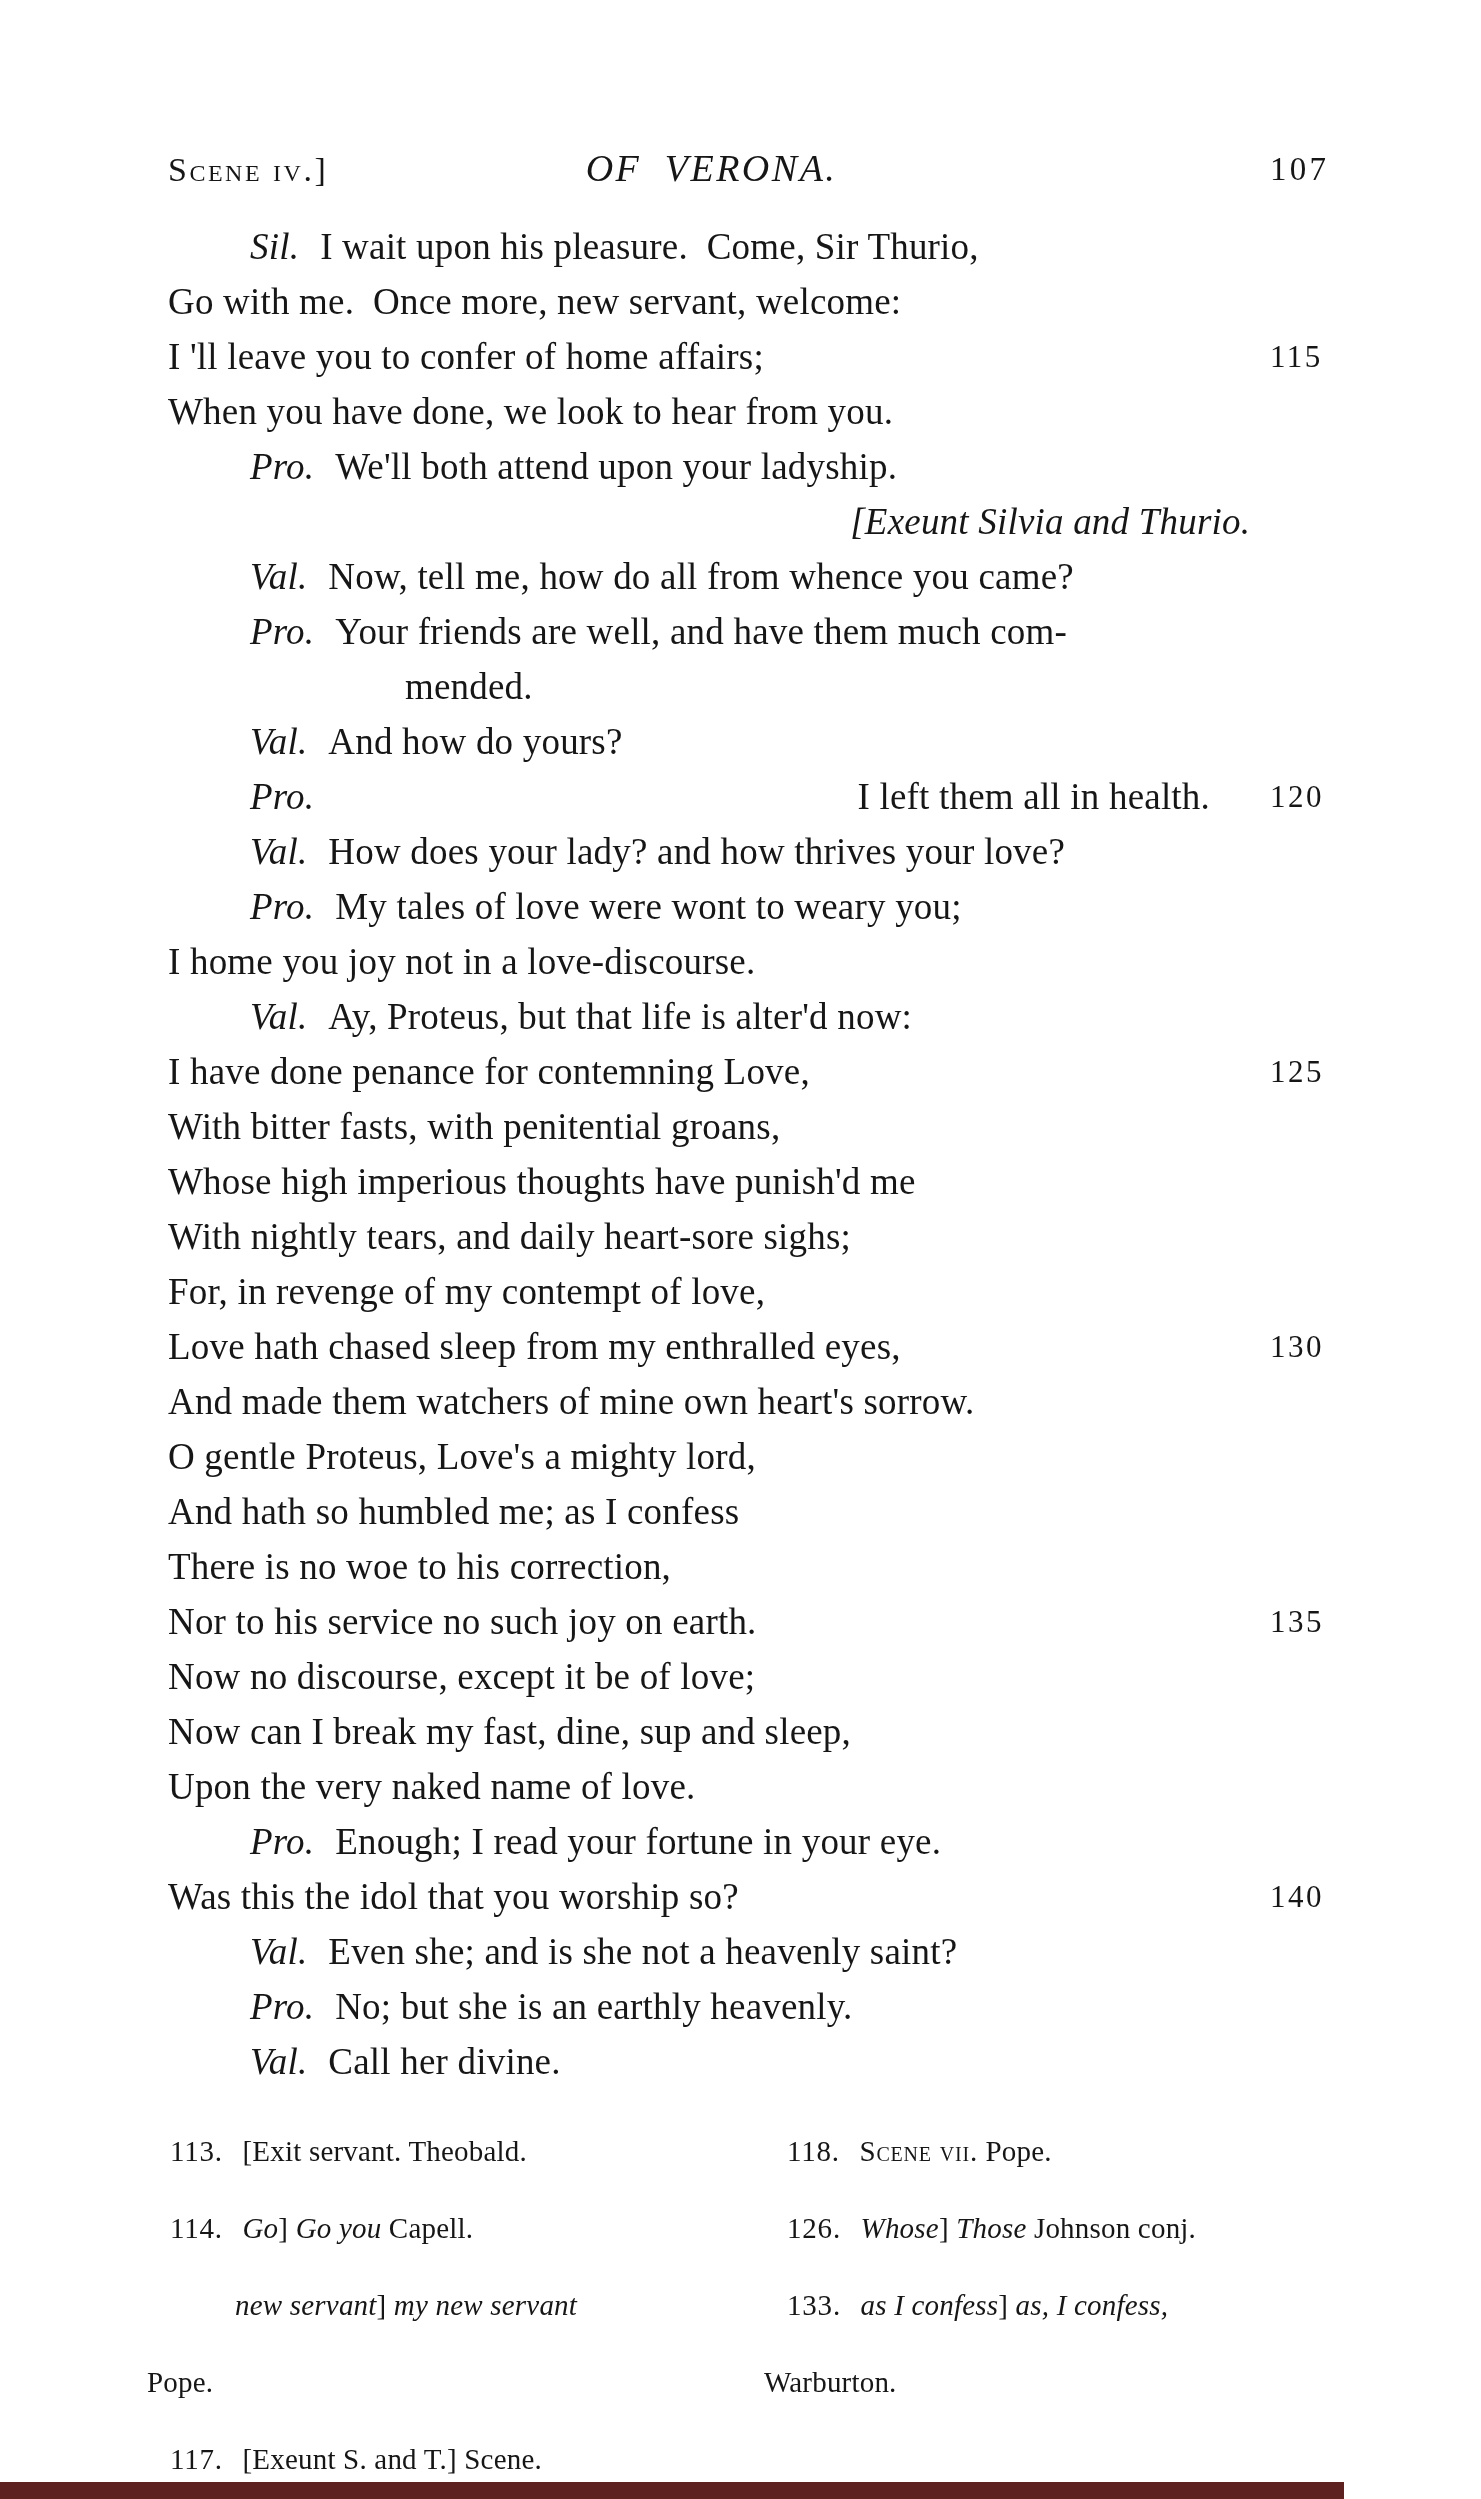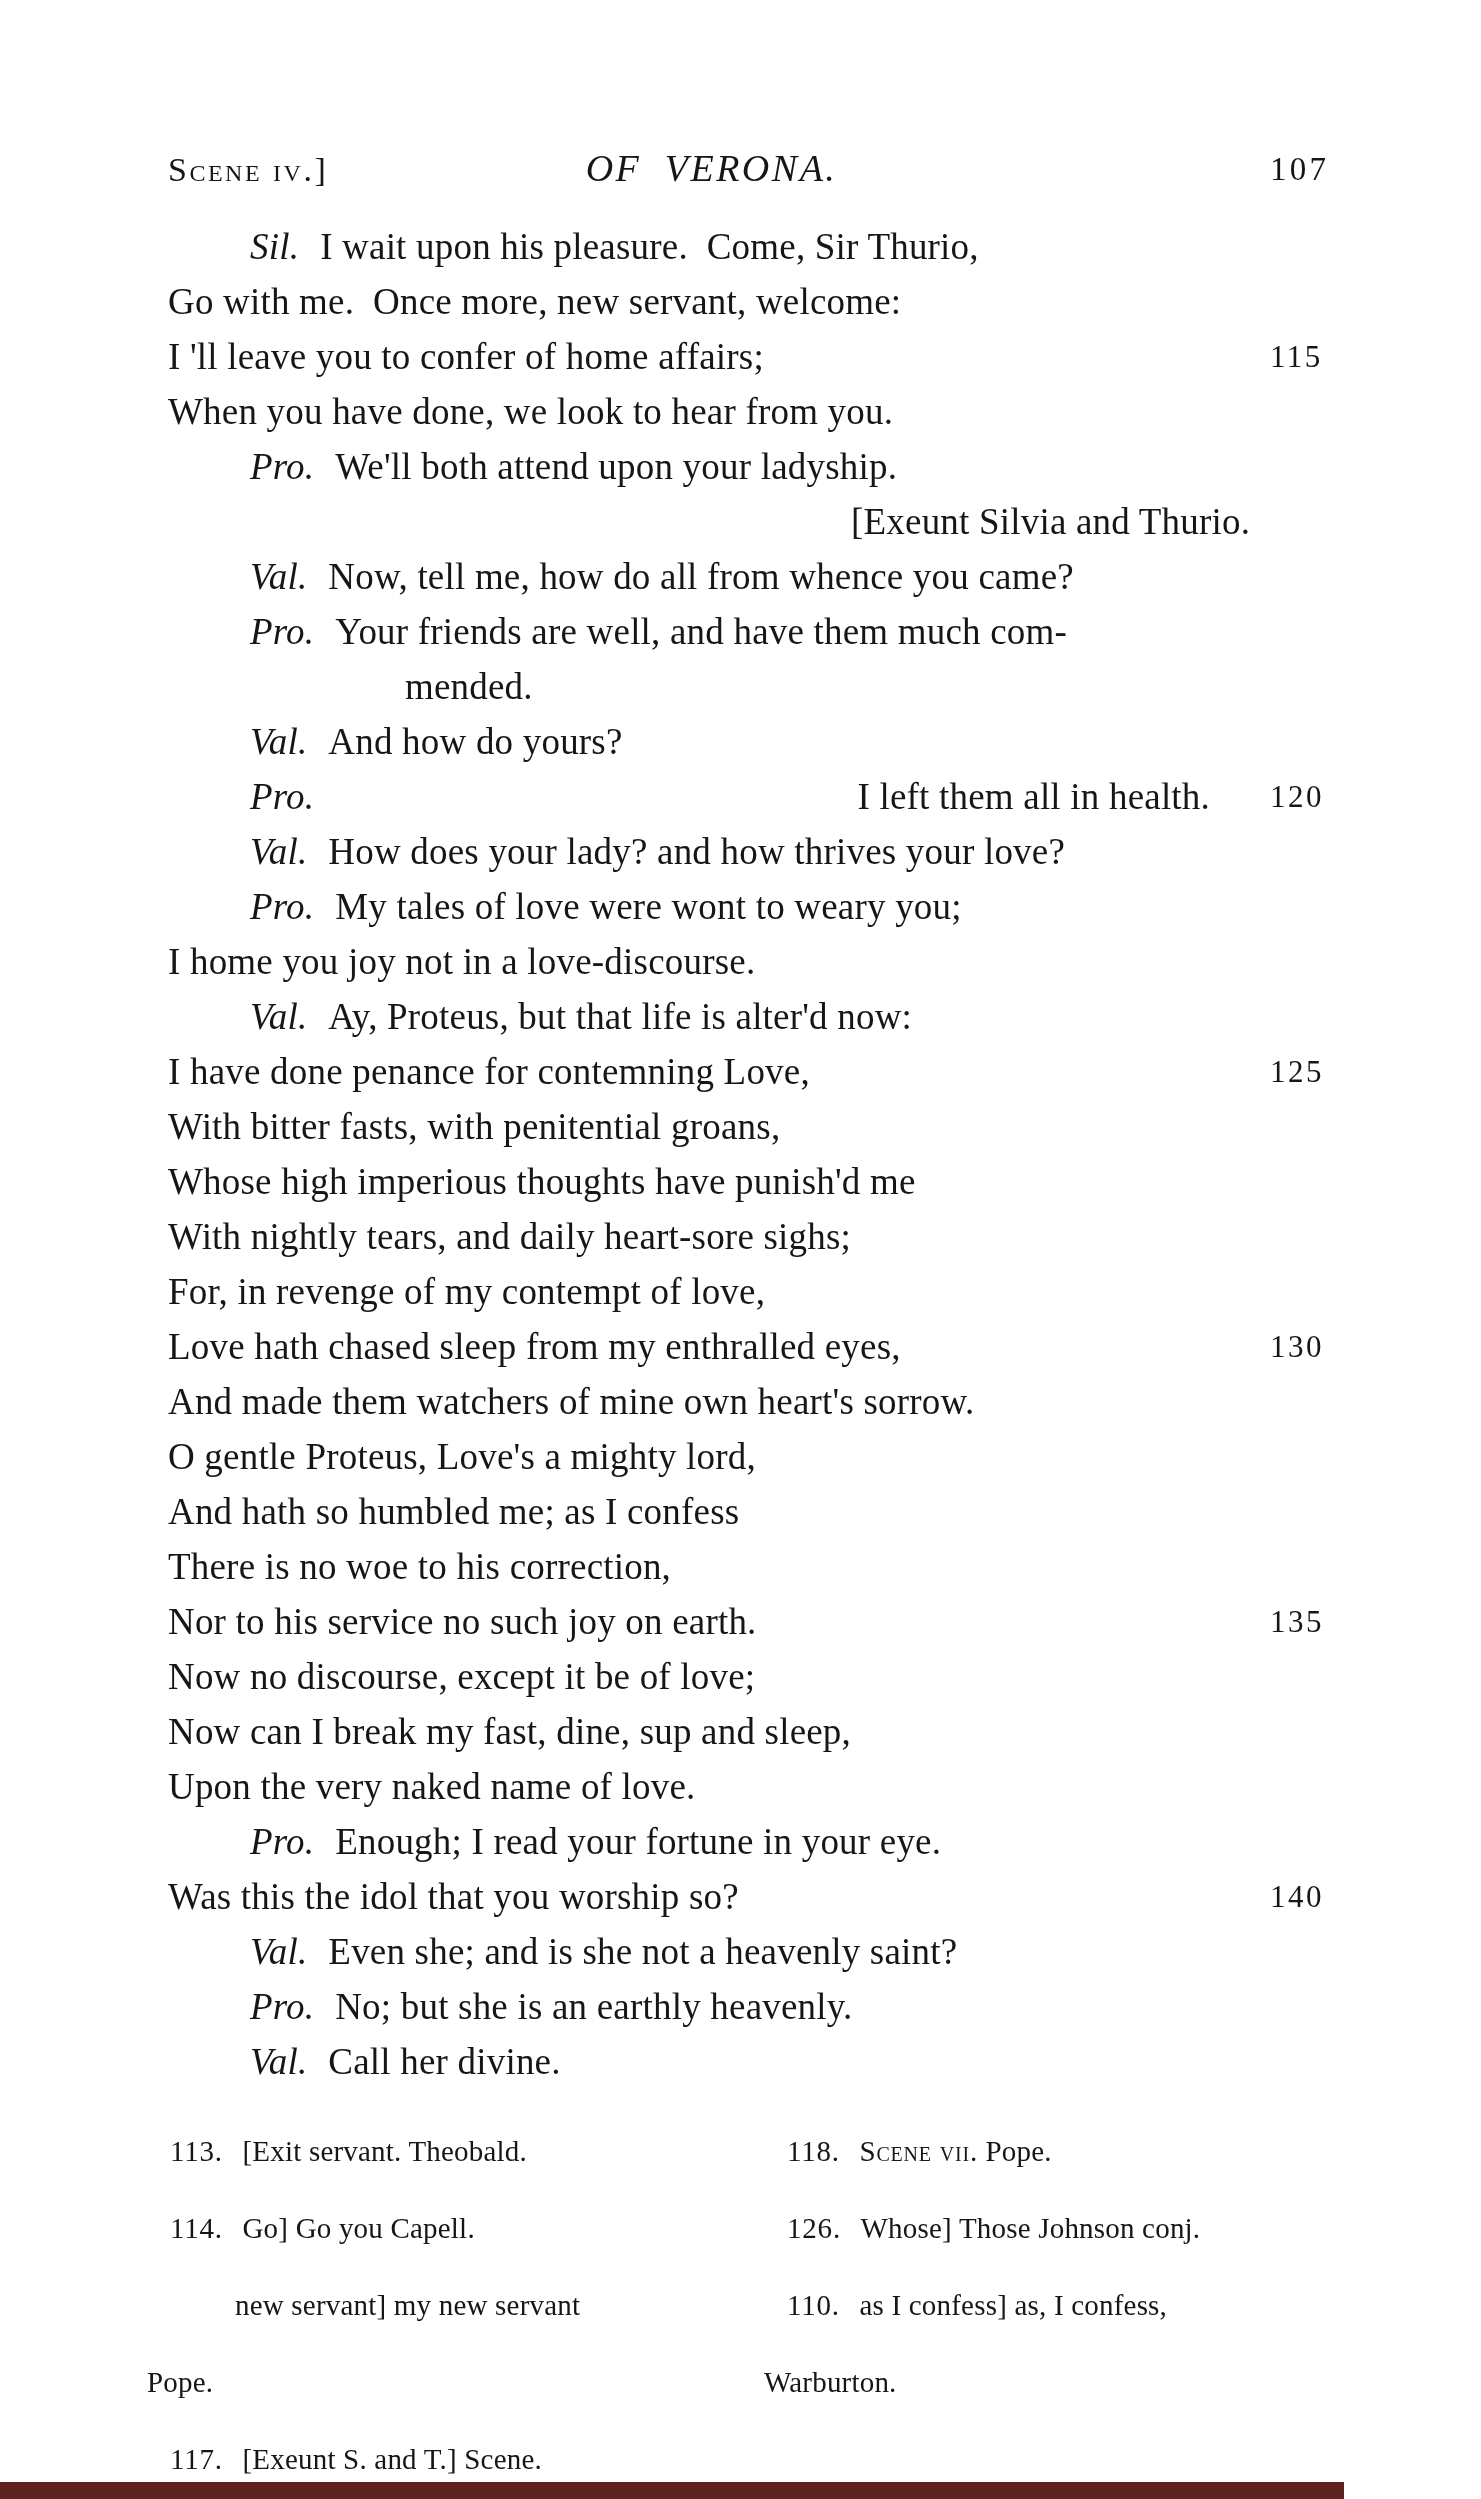--- a/index.html
+++ b/index.html
@@ -35,21 +35,21 @@
     position:relative;
     height:55px;line-height:55px;
     font-size:37px;letter-spacing:0.2px;
     white-space:pre;
   }
   .line.indent{padding-left:82px;}
   .line.cont{padding-left:237px;}
   .line.dir{text-align:right;padding-right:4.9px;}
   .line.split{display:flex;justify-content:space-between;padding-left:82px;padding-right:45px;}
   .sp{font-style:italic;margin-right:21px;}
-  .it{}
+  .it{font-style:italic;}
   .num{
     position:absolute;left:1102px;top:0;
     font-size:31px;letter-spacing:2.5px;
   }
   
   .footnotes{
     position:absolute;left:147px;top:2097px;width:1206px;
     display:flex;
   }
   .fncol{white-space:pre;}
@@ -121,21 +121,21 @@
     <div class="fncol left">
       <div class="fnline numbered"><span class="fn-n">113.</span><span>[Exit servant. Theobald.</span></div>
       <div class="fnline numbered"><span class="fn-n">114.</span><span class="it">Go</span><span>] </span><span class="it">Go you</span><span> Capell.</span></div>
       <div class="fnline cont"><span class="it">new servant</span><span>] </span><span class="it">my new servant</span></div>
       <div class="fnline flush"><span>Pope.</span></div>
       <div class="fnline numbered"><span class="fn-n">117.</span><span>[Exeunt S. and T.] Scene.</span></div>
     </div>
     <div class="fncol right">
       <div class="fnline numbered"><span class="fn-n">118.</span><span class="sc">Scene vii.</span><span> Pope.</span></div>
       <div class="fnline numbered"><span class="fn-n">126.</span><span class="it">Whose</span><span>] </span><span class="it">Those</span><span> Johnson conj.</span></div>
-      <div class="fnline numbered"><span class="fn-n">110.</span><span class="it">as I confess</span><span>] </span><span class="it">as, I confess,</span></div>
+      <div class="fnline numbered"><span class="fn-n">133.</span><span class="it">as I confess</span><span>] </span><span class="it">as, I confess,</span></div>
       <div class="fnline flush"><span>Warburton.</span></div>
     </div>
   </div>
 
   <div class="bottom-bar" style="background: rgb(93, 33, 32);"></div>
 
 </div>
 
 
 </body></html>

